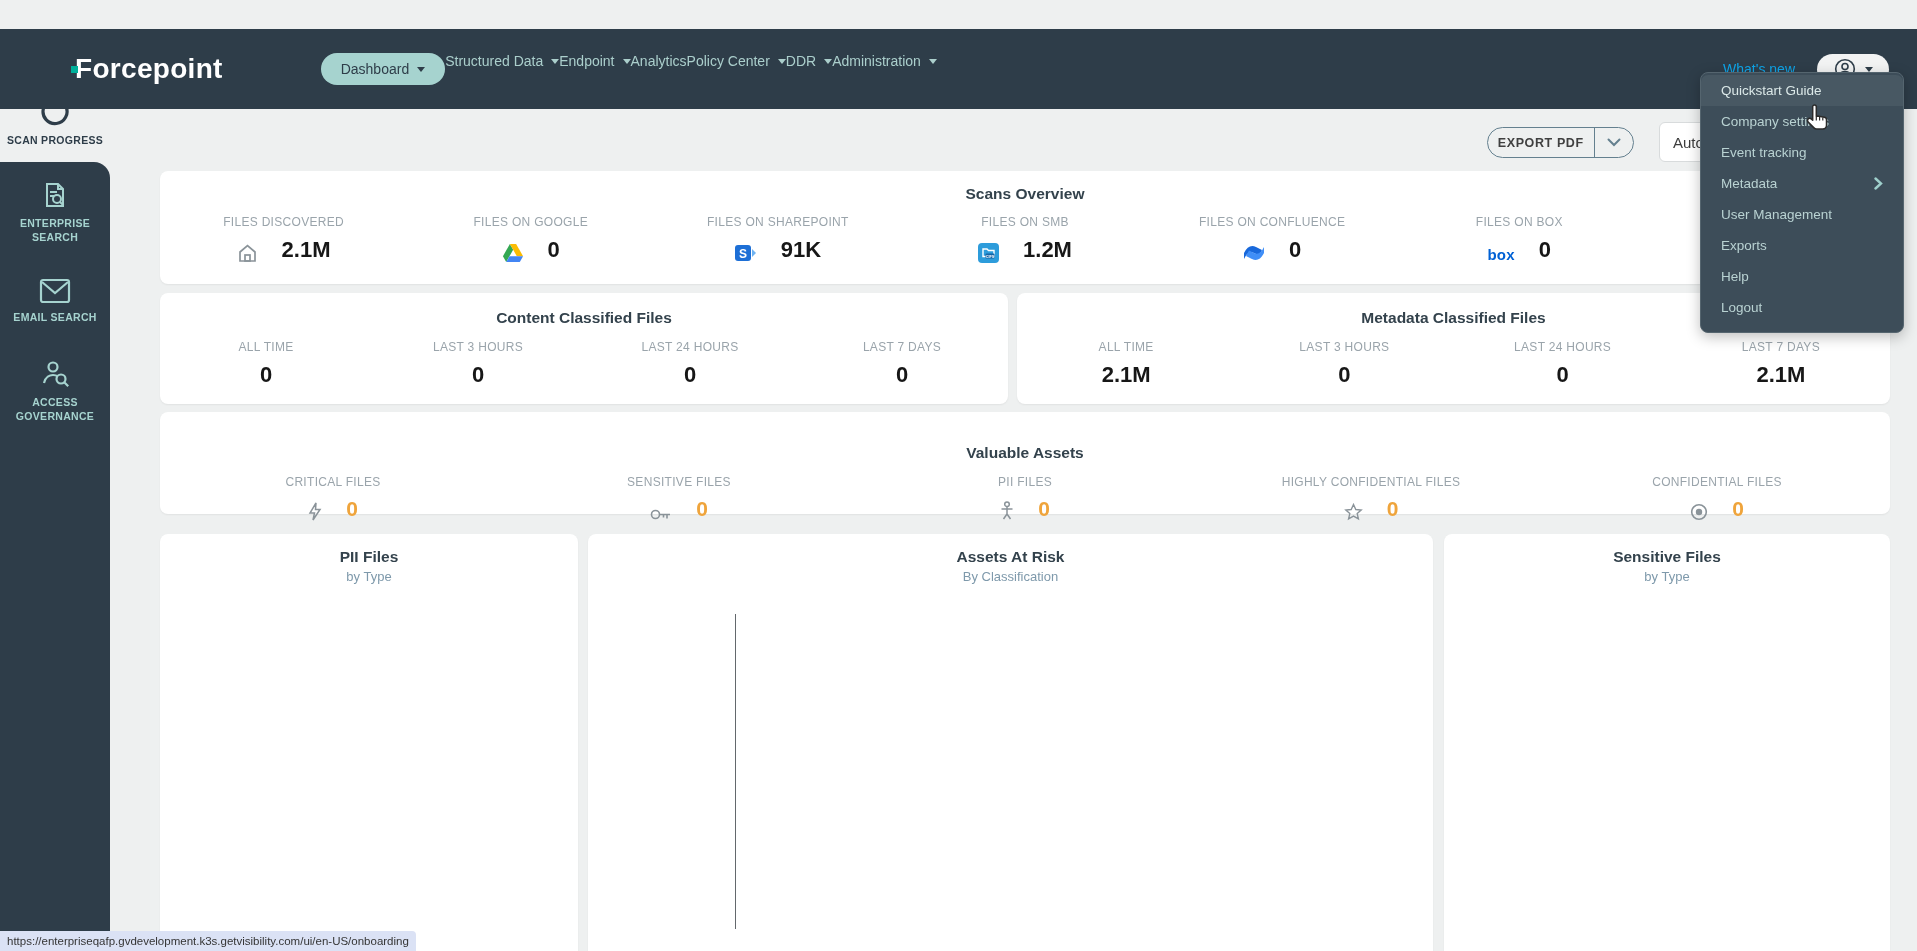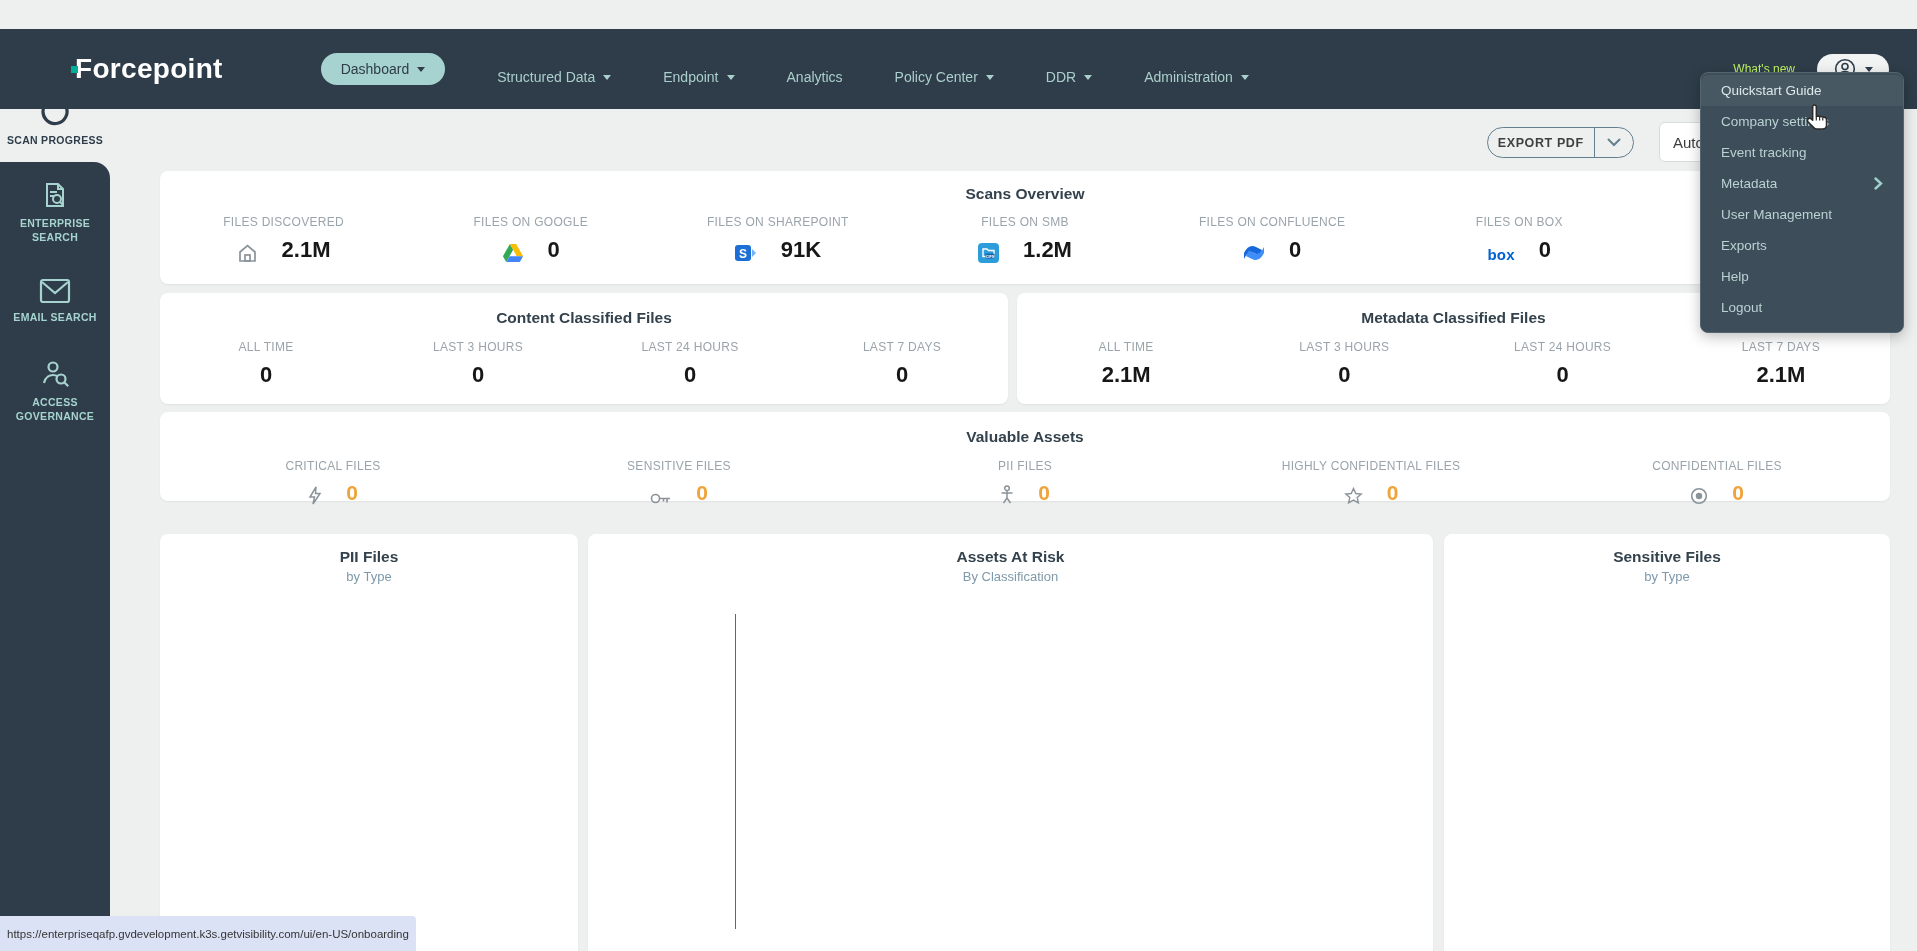--- a/index.html
+++ b/index.html
@@ -6,27 +6,27 @@
   html,body { width:1917px; height:951px; overflow:hidden; background:#eef0f0;
     font-family:"Liberation Sans", sans-serif; }
   .stage { position:relative; width:1917px; height:951px; background:#eef0f0; }
 
   
   .topnav { position:absolute; left:0; top:0; width:1917px; height:80px;
     background:#2e3d49; display:flex; align-items:center; z-index:40;margin-top:29px; }
   .brand { position:relative; margin-left:75px; color:#fff; font-size:28px; font-weight:700;
     letter-spacing:.3px; }
   .brand .fp-dot { position:absolute; left:-4px; top:13px; width:7px; height:7px; background:#00af9a; }
-  .navlinks { display:flex; align-items:flex-end; margin-left:98px; gap:52px; }
+  .navlinks { display:flex; align-items:flex-start; margin-left:98px; }
   .navitem { color:#abcfcc; font-size:14px; display:flex; align-items:center; gap:8px; cursor:pointer; white-space:nowrap; }
   .navitem.active { background:#a6d3cf; color:#2e3d49; border-radius:17px; padding:8px 20px; font-weight:500; }
   .tri { width:0; height:0; border-left:4.5px solid transparent; border-right:4.5px solid transparent;
     border-top:5.5px solid currentColor; display:inline-block; }
   .nav-right { position:absolute; right:28px; top:0; height:80px; display:flex; align-items:center; gap:22px; }
-  .whatsnew { color:#bef264; font-size:12px; cursor:pointer; }
+  .whatsnew { color:#0ea5e9; font-size:14px; cursor:pointer; }
   .avatar-pill { width:72px; height:31px; background:#f2f3f3; border-radius:16px;
     display:flex; align-items:center; justify-content:center; gap:8px; cursor:pointer; color:#2e3d49; }
 
   
   .scanprog { position:absolute; left:0; top:80px; width:110px; height:82px;
     display:flex; flex-direction:column; align-items:center; justify-content:center; gap:7px; z-index:10; }
   .scanprog .lbl { font-size:10.5px; font-weight:700; color:#2e3d49; letter-spacing:.3px; }
   .sidebar { position:absolute; left:0; top:162px; width:110px; height:789px;
     background:#2e3d49; border-top-right-radius:16px; z-index:10;
     display:flex; flex-direction:column; align-items:center; padding-top:18px; gap:34px; }
@@ -54,40 +54,40 @@
   .statlabel { font-size:12px; color:#9aa4ab; letter-spacing:.3px; }
   .statval { font-size:22px; font-weight:700; color:#171717; display:flex; align-items:flex-end; gap:24px; }
   .statval.orange { color:#efa43b; font-size:21px; }
   .boxword { color:#0061d5; font-weight:700; font-size:15px; letter-spacing:.2px; }
 
   #card-scans { left:160px; top:171px; width:1730px; height:113px; padding-top:14px; }
   #card-scans .statrow { margin-top:12px; }
   #card-content { left:160px; top:293px; width:848px; height:111px; padding-top:16px; }
   #card-content .statrow, #card-meta .statrow { margin-top:13px; }
   #card-meta { left:1017px; top:293px; width:873px; height:111px; padding-top:16px; }
-  #card-valuable { left:160px; top:412px; width:1730px; height:89px; padding-top:16px; }
+  #card-valuable { left:160px; top:412px; width:1730px; height:102px; padding-top:32px; }
   #card-valuable .statrow { margin-top:13px; }
   #card-pii { left:160px; top:534px; width:418px; height:480px; padding-top:14px; }
   #card-assets { left:588px; top:534px; width:845px; height:480px; padding-top:14px; }
   #card-sensitive { left:1444px; top:534px; width:446px; height:480px; padding-top:14px; }
   .axis-line { position:absolute; left:147px; top:80px; width:1px; height:315px; background:#63686c; }
 
   
   .usermenu { position:absolute; left:1700px; top:72px; width:204px; height:261px;
     background:#3d4d59; border:1px solid #55656f; border-radius:8px; z-index:60;
     box-shadow:0 4px 14px rgba(0,0,0,.25); padding-top:2px; }
   .menuitem { height:31px; display:flex; align-items:center; padding:0 20px; color:#b9d2d2;
     font-size:13.5px; cursor:pointer; }
   .menuitem.hl { background:#485863; border-radius:7px 7px 0 0; color:#dbe8e8; }
   .menuitem .spacer { flex:1; }
 
   .cursor-hand { position:absolute; left:1805px; top:103px; z-index:70; pointer-events:none; }
 
   
-  .urlbar { position:absolute; left:0; bottom:0; height:35px; background:#dbe2f5;
+  .urlbar { position:absolute; left:0; bottom:0; height:20px; background:#dbe2f5;
     border-top-right-radius:4px; display:flex; align-items:center; padding:0 7px;
     font-size:11.5px; color:#353535; z-index:65; }
 
   svg { display:block; }
 </style>
 </head>
 <body>
 
 <div class="stage">
 

